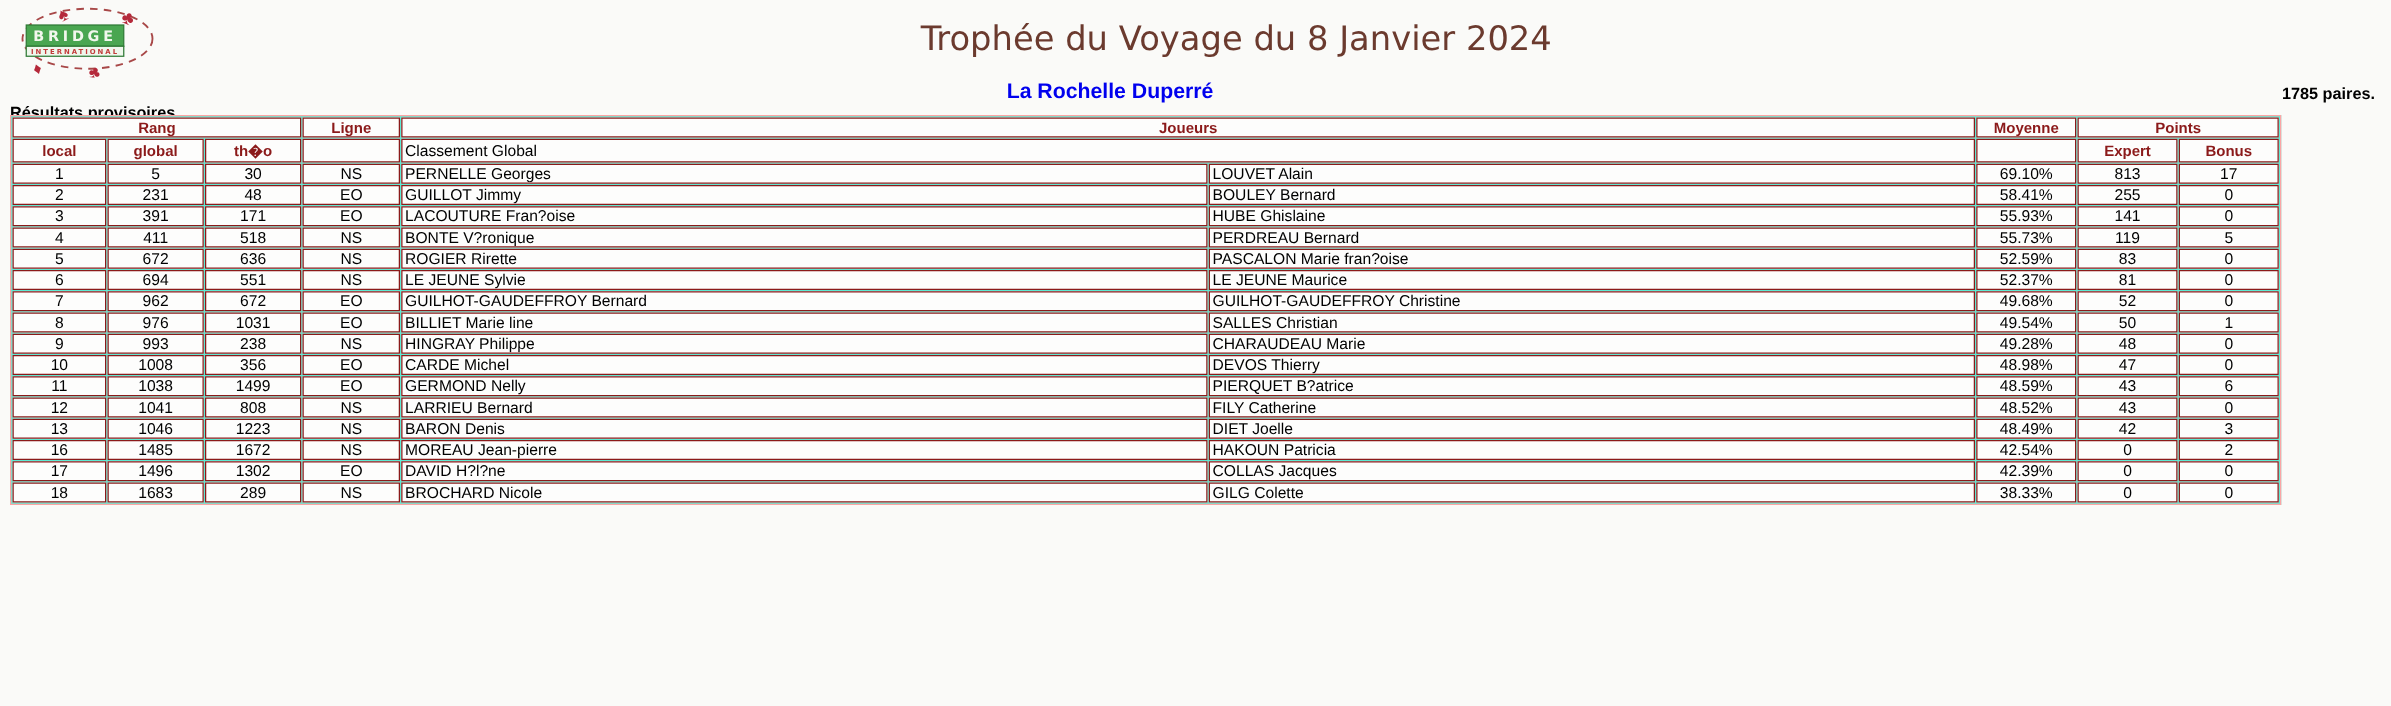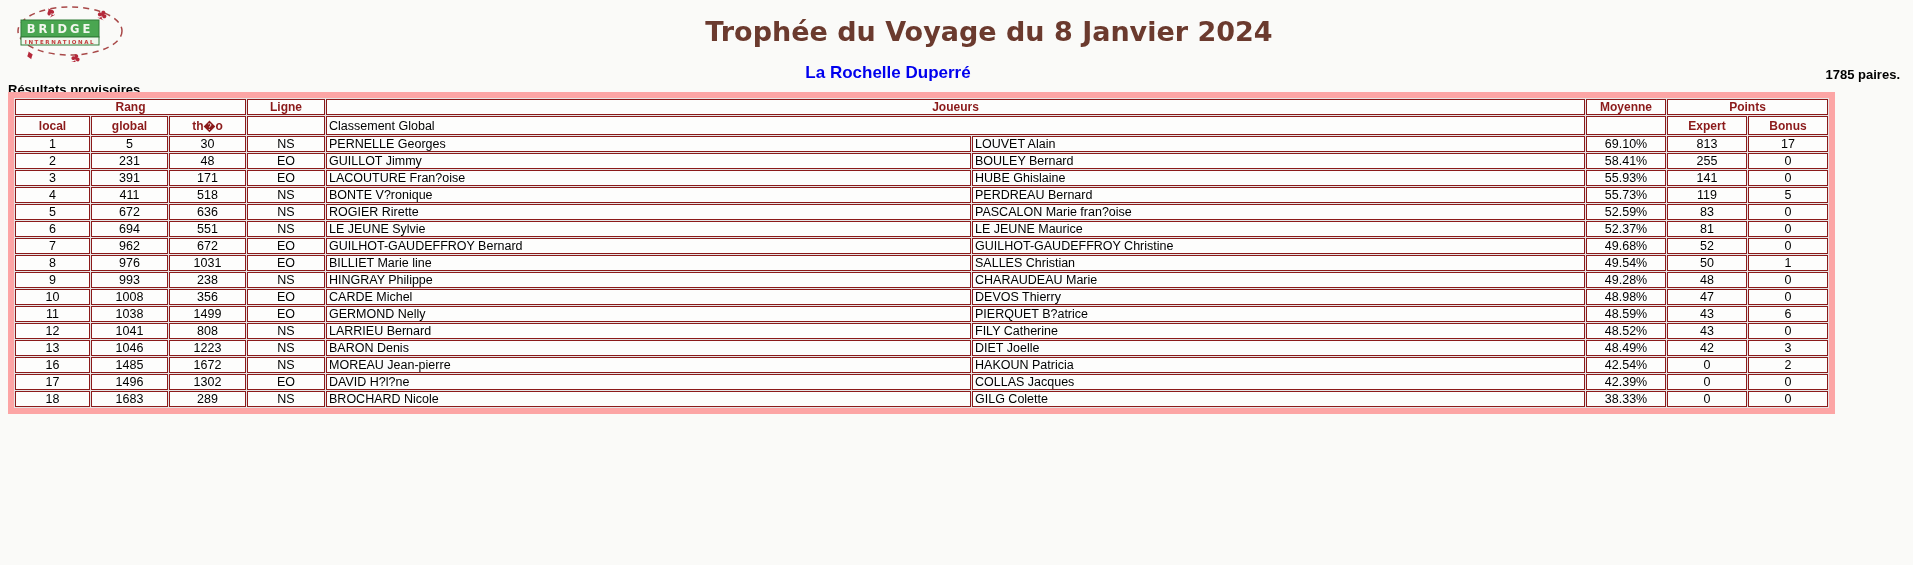--- a/index.html
+++ b/index.html
@@ -10,35 +10,35 @@
     font-family: "Liberation Sans", sans-serif;
     position: relative;
     overflow: hidden;
     color: #000;
   }
   .hdr { position: absolute; top:0; left:0; width:100%; height:90px; }
   .logo { position:absolute; left:12px; top:4px; width:118px; height:58px; }
   .page-title {
     position:absolute; top:16px; left:989px; transform:translateX(-50%);
     font-family:"DejaVu Sans","Liberation Sans",sans-serif;
-    font-size:27px; font-weight:bold; color:#6b3a2e; white-space:nowrap;
+    font-size:27px; font-weight:normal; color:#6b3a2e; white-space:nowrap;
   }
   .status-label { position:absolute; top:82px; left:8px; font-size:13px; font-weight:bold;text-align:center; }
   .club-name {
     position:absolute; top:63px; left:888px; transform:translateX(-50%);
     font-size:17px; font-weight:bold; color:#0000ee; white-space:nowrap;
   }
   .pairs-count { position:absolute; top:67px; right:13px; font-size:13px; font-weight:bold; }
 
   table.results {
     position:absolute; top:92px; left:8px;
     width:1805px;
     border-collapse:separate; border-spacing:1px;
-    border:6px solid #fca5a5;
-    background:#e5e5e5;
+    border:1px solid #fca5a5;
+    background:#5eead4;
     table-layout:fixed;
     font-size:12.5px;
   }
   table.results td, table.results th {
     border:1px solid #8b1a1a;
     background:#fdfdfc;
     height:15px;
     padding:0 2px;
     overflow:hidden; white-space:nowrap;
   }

